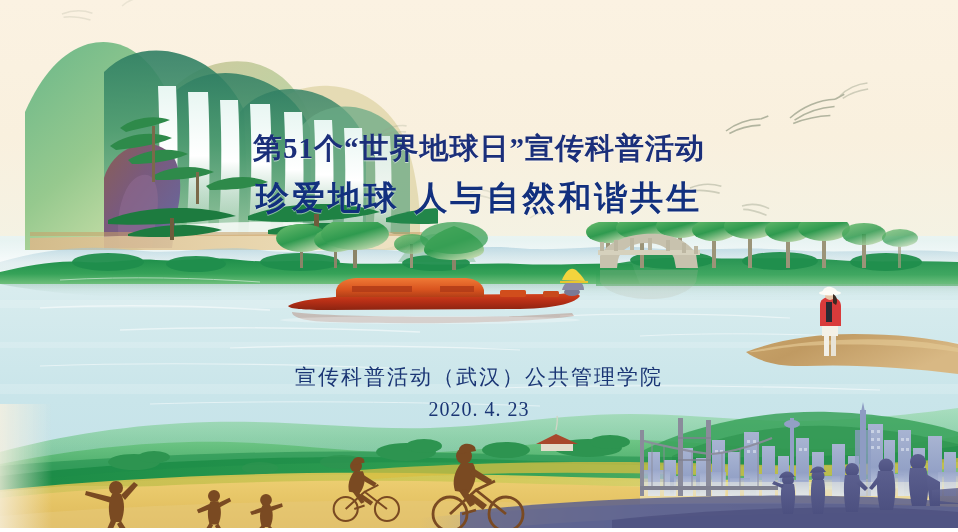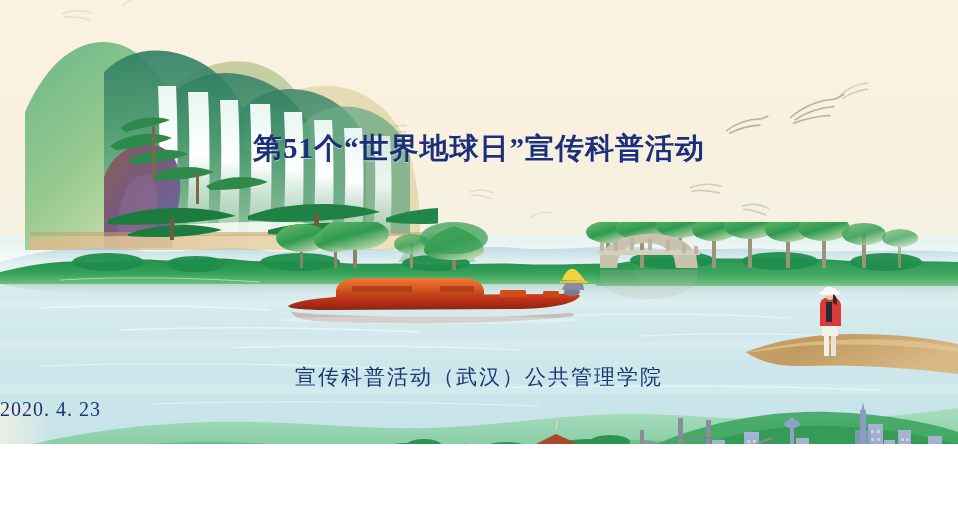--- a/index.html
+++ b/index.html
@@ -1,20 +1,20 @@
 <!DOCTYPE html>
 <html><head>
 <meta charset="utf-8">
 <title>Earth Day Poster</title>
 <style>
   html,body{margin:0;padding:0;background:#fff;}
   *{box-sizing:border-box;}
   #poster{
     position:relative;
-    width:958px;height:444px;
+    width:958px;height:528px;
     overflow:hidden;
     font-family:"Liberation Serif","DejaVu Serif",serif;
     background:#f7f2e4;
   }
   .layer{position:absolute;left:0;top:0;width:958px;height:532px;}
   svg.layer{display:block;}
 
   
   #text-block{
     position:absolute;left:0;top:0;width:958px;height:532px;
@@ -45,20 +45,21 @@
   .footer-org{
     position:absolute;left:0;top:363px;width:958px;
     text-align:center;
     font-size:21px;
     color:#1a3574;
     letter-spacing:2px;
     white-space:nowrap;
   }
   .footer-date{
     position:absolute;left:0;top:398px;width:958px;
+    text-align:center;
     font-size:20px;
     color:#1a3574;
     letter-spacing:1px;
     white-space:nowrap;
   }
 </style>
 </head>
 <body>
 
 <div id="poster">
@@ -809,17 +810,18 @@
         <path d="M-5,9 L-19,14 L-17,18 L-4,14 Z"></path>
         <path d="M5,8 L19,4 L20,8 L7,13 Z"></path>
         <path d="M-5,30 L-16,42 L-12,46 L-1,33 Z"></path>
         <path d="M5,31 L16,42 L12,46 L1,34 Z"></path>
       </g>
     </g>
   </svg>
 
   <div id="text-block">
     <div class="title-main">第51个“世界地球日”宣传科普活动</div>
+    <div class="title-sub">珍爱地球 人与自然和谐共生</div>
     <div class="footer-org">宣传科普活动（武汉）公共管理学院</div>
     <div class="footer-date">2020. 4. 23</div>
   </div>
 
 </div>
 
 </body></html>

